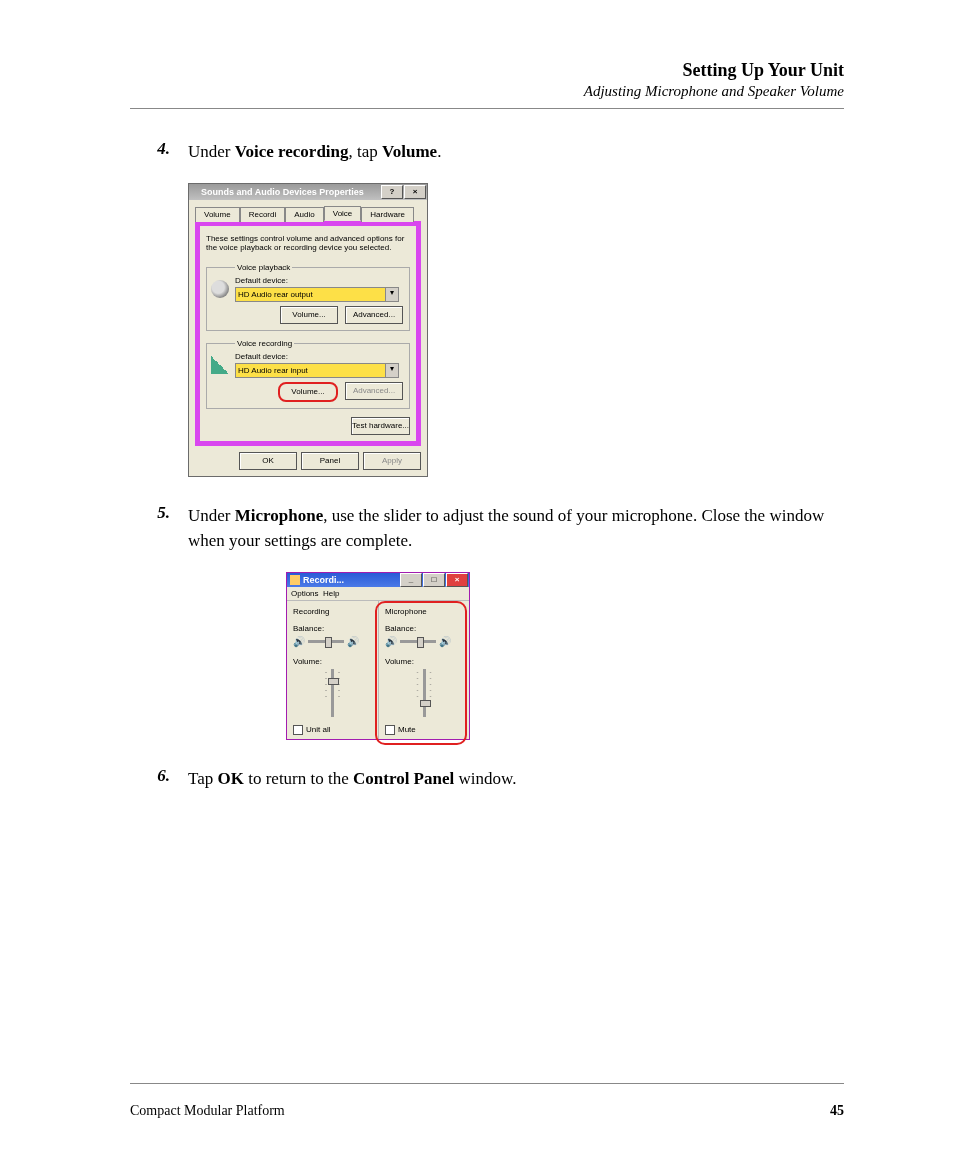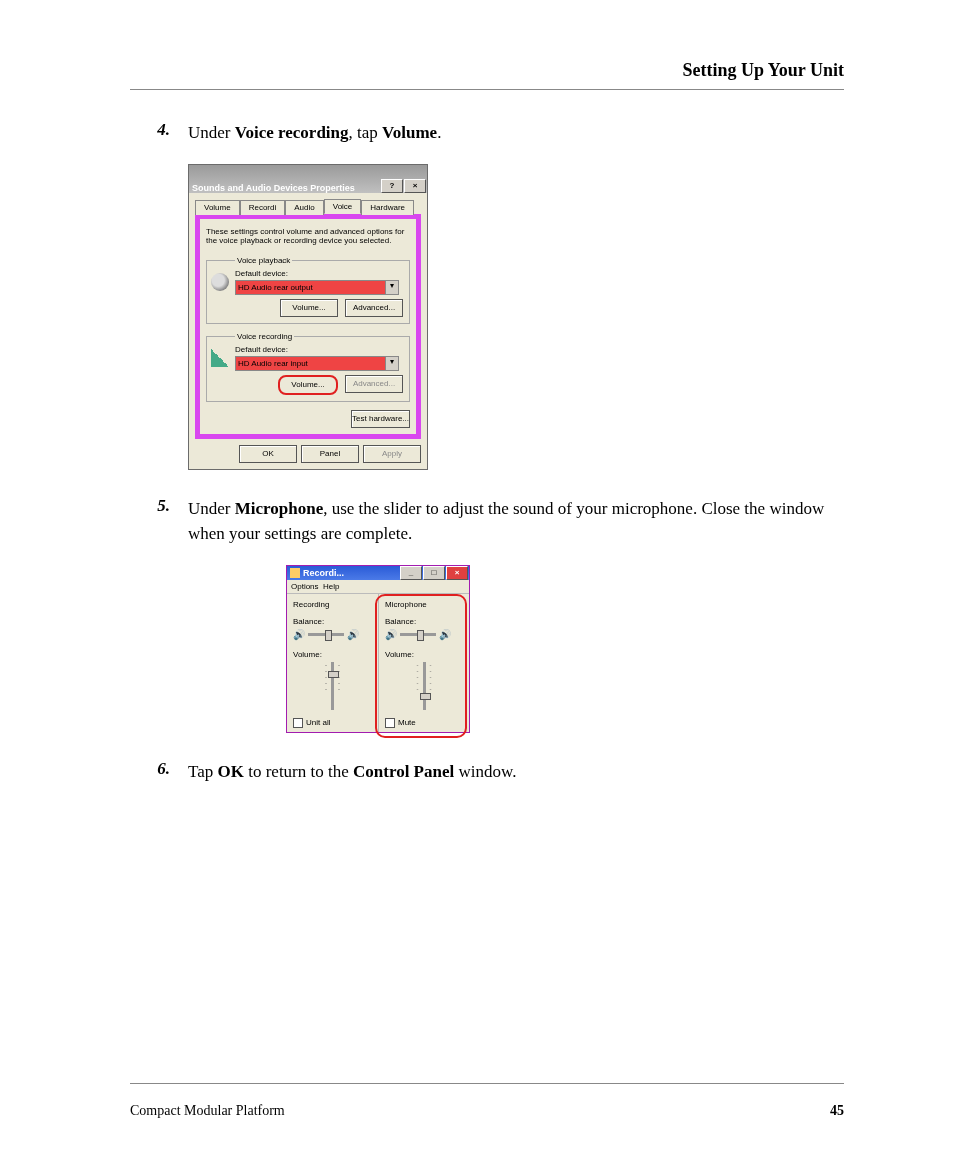--- a/index.html
+++ b/index.html
@@ -68,23 +68,23 @@
     font-family: Tahoma, sans-serif;
     font-size: 9px;
     color: #000;
   }
   .dlg1 .titlebar {
     background: linear-gradient(to bottom, #9a9a9a, #c0c0c0);
     color: #fff;
     font-size: 9px;
     font-weight: bold;
     display: flex;
-    align-items: flex-end;
-    height: 28px;
-    padding-left: 3px;
+    align-items: center;
+    height: 16px;
+    padding-left: 12px;
   }
   .dlg1 .titlebar .spacer { flex: 1; }
   .dlg1 .titlebar .wbtn {
     width: 20px; height: 12px;
     background: #d4d0c8;
     border: 1px solid #fff;
     border-right-color: #555; border-bottom-color: #555;
     display:flex; align-items:center; justify-content:center;
     color:#000; margin-right:1px; font-size:8px;
   }
@@ -135,21 +135,21 @@
   .dlg1 .dev-icon.speaker {
     background: radial-gradient(circle at 40% 40%, #ddd 40%, #888 70%);
     border-radius: 50%;
   }
   .dlg1 .dev-icon.mic {
     background: linear-gradient(45deg,#4a8 50%, transparent 50%);
   }
   .dlg1 .combo {
     width: 160px;
     border: 1px solid #888;
-    background: #ef4444;
+    background: #fde047;
     height: 13px;
     display:flex; align-items:center;
     padding-left:2px;
     margin-top:2px;
     position:relative;
     font-size:8px;
   }
   .dlg1 .combo::after{
     content:"▾";
     position:absolute; right:0; top:0;
@@ -260,20 +260,21 @@
     font-size:14px;
   }
   .footer-row .pageno{font-weight:700;}
 </style>
 </head>
 <body>
 
 <div class="page">
   <div class="header">
     <div class="header-title">Setting Up Your Unit</div>
+    <div class="header-sub">Adjusting Microphone and Speaker Volume</div>
   </div>
   <hr class="hr">
 
   <div class="step">
     <div class="step-num">4.</div>
     <div class="step-body">
       <span>Under </span><b>Voice recording</b><span>, tap </span><b>Volume</b><span>.</span>
     </div>
   </div>
 

